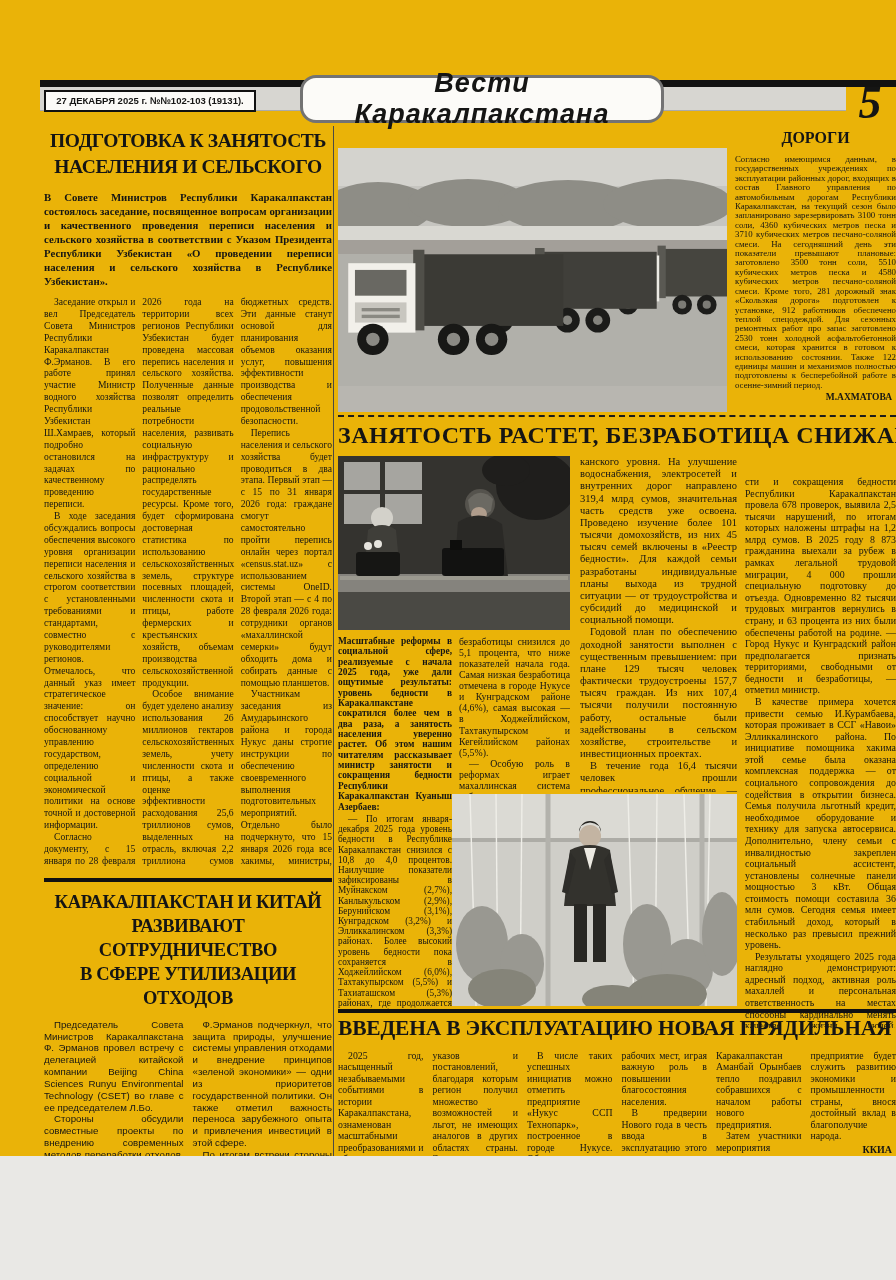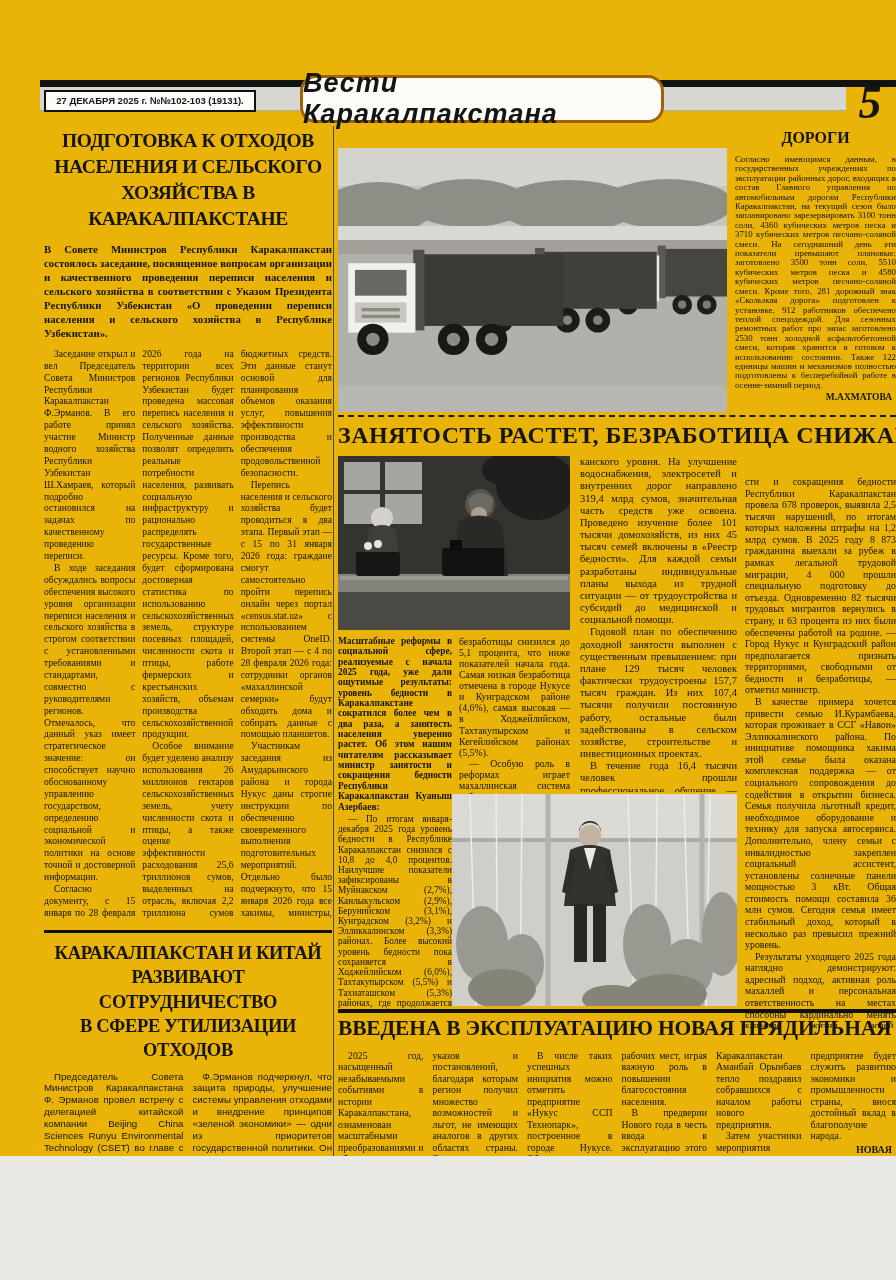--- a/index.html
+++ b/index.html
@@ -3,23 +3,23 @@
 <meta charset="utf-8">
 <style>
   html,body{margin:0;padding:0;background:#e9e8e5;}
   .page{position:relative;width:896px;height:1156px;background:#eab308;color:#151514;
         font-family:"Liberation Serif",serif;overflow:hidden;}
   
   .topbar{position:absolute;left:40px;top:80px;width:856px;height:7px;background:#121211;}
   .greystrip{position:absolute;left:40px;top:87px;width:806px;height:23px;background:#d7d6d1;border-bottom:1px solid #aaa;}
   .datebox{position:absolute;left:44px;top:90px;width:208px;height:18px;border:2px solid #111;background:#fbfaf7;
            font-family:"Liberation Sans",sans-serif;font-weight:bold;font-size:9.5px;line-height:18px;text-align:center;letter-spacing:0px;}
-  .masthead{position:absolute;left:300px;top:75px;width:358px;height:42px;border:3px solid #a16207;border-radius:16px;
+  .masthead{position:absolute;left:300px;top:75px;width:358px;height:42px;border:3px solid #737373;border-radius:16px;
             background:#fcfbf8;display:flex;align-items:center;justify-content:center;
-            font-family:"Liberation Sans",sans-serif;font-weight:bold;font-style:italic;font-size:27px;letter-spacing:1px;}
+            font-family:"Liberation Sans",sans-serif;font-weight:bold;font-style:italic;font-size:27px;letter-spacing:1px;text-align:center;}
   .pagenum{position:absolute;left:848px;top:80px;width:44px;font-family:"Liberation Serif",serif;
            font-weight:bold;font-style:italic;font-size:46px;line-height:1;text-align:center;}
   .vdivider{position:absolute;left:333px;top:126px;width:1px;height:1152px;background:#4a4a46;}
   
   .para{margin:0;text-align:justify;text-indent:10px;hyphens:auto;-webkit-hyphens:auto;}
   .nofirst .para:first-child{text-indent:0;}
   .title .para{margin:0;text-align:center;text-indent:0;hyphens:none;}
   .sig{text-align:right;font-weight:bold;margin:2px 4px 0 0;}
   
   .leftcol{position:absolute;left:44px;top:128px;width:288px;}
@@ -70,23 +70,22 @@
 
   <div class="topbar"></div>
   <div class="greystrip"></div>
   <div class="datebox">27 ДЕКАБРЯ  2025 г.  №№102-103   (19131).</div>
   <div class="masthead">Вести  Каракалпакстана</div>
   <div class="pagenum">5</div>
   <div class="vdivider"></div>
 
   <div class="leftcol">
     <div class="title census-title">
-        <p class="para">ПОДГОТОВКА К ОТХОДОВ</p>
+        <p class="para">ПОДГОТОВКА К ЗАНЯТОСТЬ</p>
         <p class="para">НАСЕЛЕНИЯ И СЕЛЬСКОГО</p>
-        <p class="para">ХОЗЯЙСТВА В КАРАКАЛПАКСТАНЕ</p>
       </div>
     <div class="census-lead">В Совете Министров Республики Каракалпакстан состоялось заседание, посвященное вопросам организации и качественного проведения переписи населения и сельского хозяйства в соответствии с Указом Президента Республики Узбекистан «О проведении переписи населения и сельского хозяйства в Республике Узбекистан».</div>
     <div class="census-body">
       <div>
           <p class="para">Заседание открыл и вел Председатель Совета Министров Республики Каракалпакстан Ф.Эрманов. В его работе принял участие Министр водного хозяйства Республики Узбекистан Ш.Хамраев, который подробно остановился на задачах по качественному проведению переписи.</p>
           <p class="para">В ходе заседания обсуждались вопросы обеспечения высокого уровня организации переписи населения и сельского хозяйства в строгом соответствии с установленными требованиями и стандартами, совместно с руководителями регионов. Отмечалось, что данный указ имеет стратегическое значение: он способствует научно обоснованному управлению государством, определению социальной и экономической политики на основе точной и достоверной информации.</p>
           <p class="para">Согласно документу, с 15 января по 28 февраля 2026 года на территории всех регионов Республики Узбекистан будет проведена массовая перепись населения и сельского хозяйства. Полученные данные позволят определить реальные потребности населения, развивать социальную инфраструктуру и рационально распределять государственные ресурсы. Кроме того, будет сформирована достоверная статистика по использованию сельскохозяйственных земель, структуре посевных площадей, численности скота и птицы, работе фермерских и крестьянских хозяйств, объемам производства сельскохозяйственной продукции.</p>
           <p class="para">Особое внимание будет уделено анализу использования 26 миллионов гектаров сельскохозяйственных земель, учету численности скота и птицы, а также оценке эффективности расходования 25,6 триллионов сумов, выделенных на отрасль, включая 2,2 триллиона сумов бюджетных средств. Эти данные станут основой для планирования объемов оказания услуг, повышения эффективности производства и обеспечения продовольственной безопасности.</p>
           <p class="para">Перепись населения и сельского хозяйства будет проводиться в два этапа. Первый этап — с 15 по 31 января 2026 года: граждане смогут самостоятельно пройти перепись онлайн через портал «census.stat.uz» с использованием системы OneID. Второй этап — с 4 по 28 февраля 2026 года: сотрудники органов «махаллинской семерки» будут обходить дома и собирать данные с помощью планшетов.</p>
           <p class="para">Участникам заседания из Амударьинского района и города Нукус даны строгие инструкции по обеспечению своевременного выполнения подготовительных мероприятий. Отдельно было подчеркнуто, что 15 января 2026 года все хакимы, министры, руководители управлений, предприятий и сходов граждан вместе с заместителями должны пройти перепись через платформу OneID и получить подтверждающий сертификат. Это позволит демонстрировать населению личный пример и повысить доверие к переписи.</p>
@@ -294,17 +293,17 @@
     <div class="factory-title">ВВЕДЕНА В ЭКСПЛУАТАЦИЮ НОВАЯ ПРЯДИЛЬНАЯ ФАБРИКА</div>
     <div class="factory-body">
       <div>
           <p class="para">2025 год, насыщенный незабываемыми событиями в истории Каракалпакстана, ознаменован масштабными преобразованиями и обновлениями во всех отраслях экономики страны. В последние годы по инициативе Президента Республики Узбекистан для Каракалпакстана был принят ряд указов и постановлений, благодаря которым регион получил множество возможностей и льгот, не имеющих аналогов в других областях страны. Эти меры служат прочной основой для развития и расширения предпринимательства, а также для реализации новых инвестиционных проектов.</p>
           <p class="para">В числе таких успешных инициатив можно отметить предприятие «Нукус ССП Технопарк», построенное в городе Нукусе. Общая стоимость проекта составляет 48,5 млн долларов США. Предприятие обладает производственной мощностью 18 тысяч тонн пряжи в год и обеспечивает создание 400 рабочих мест, играя важную роль в повышении благосостояния населения.</p>
           <p class="para">В предверии Нового года в честь ввода в эксплуатацию этого крупного промышленного объекта состоялась торжественная церемония открытия.</p>
           <p class="para">На мероприятии председатель Жокаргы Кенеса Республики Каракалпакстан Аманбай Орынбаев тепло поздравил собравшихся с началом работы нового предприятия.</p>
           <p class="para">Затем участники мероприятия ознакомились с производственными возможностями фабрики и условиями труда, созданными для работников.</p>
           <p class="para">Нет сомнений, что введенное в эксплуатацию предприятие будет служить развитию экономики и промышленности страны, внося достойный вклад в благополучие народа.</p>
         </div>
-      <div class="sig">НОВАЯ</div>
+      <div class="sig">ККИА</div>
     </div>
 
   </div>
 </div>
 
 </body></html>

